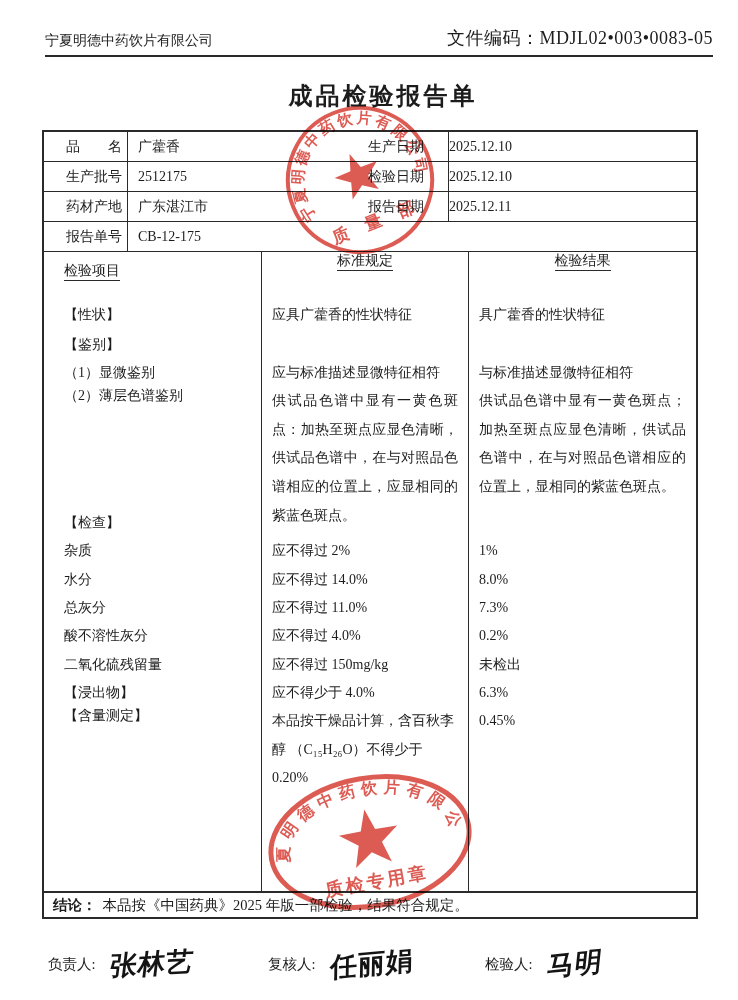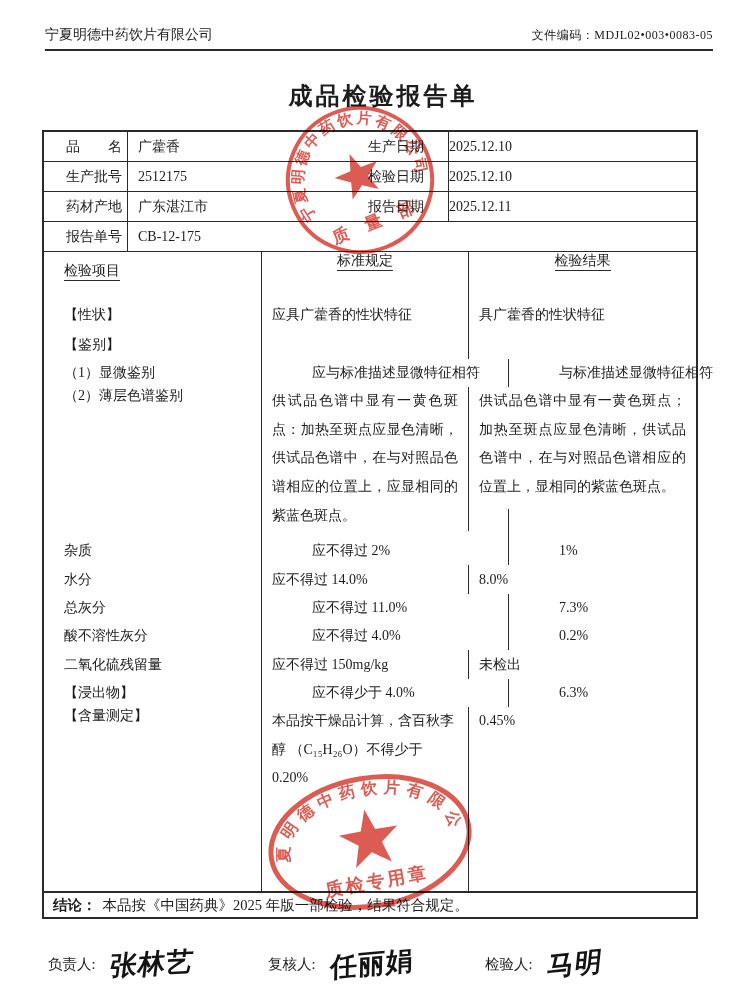--- a/index.html
+++ b/index.html
@@ -8,21 +8,21 @@
     position:relative; width:738px; height:1000px; background:#ffffff;
     font-family:"Liberation Serif","DejaVu Serif",serif; color:#1c1c1c;
     overflow:hidden;
   }
   
   .doc-header {
     position:absolute; left:45px; top:26px; width:668px;
     display:flex; justify-content:space-between; align-items:flex-end;
     border-bottom:2px solid #2a2a2a; padding-bottom:5px; font-size:14px;
   }
-  .doc-code { font-size:12px; letter-spacing:.5px; }
+  .doc-code { font-size:18px; letter-spacing:.5px; }
   
   .doc-title {
     position:absolute; left:14px; top:80px; width:100%;
     text-align:center; font-size:24px; font-weight:bold; letter-spacing:3px;
   }
   
   .tbl {
     position:absolute; left:42px; top:130px; width:656px;
     border:2px solid #2a2a2a; background:transparent; font-size:14px;
   }
@@ -40,21 +40,21 @@
   .grid3 > div:nth-child(2) { padding:0 10px;    border-right:1.5px solid #2a2a2a; }
   .grid3 > div:nth-child(3) { padding:0 10px; }
   .head-row { height:48px; }
   .head-row > div { padding-top:10px; }
   .head-row .hc { text-align:center; padding-top:10px; }
   .head-row span { border-bottom:1.5px solid #2a2a2a; padding-bottom:2px; }
 
   .b-row > div { display:flex; align-items:center; }
   .b-row.topalign > div { align-items:flex-start; }
   .para { line-height:28.7px; text-align:justify; display:block !important; }
-  .h30 {height:30px;} .h29 {height:29px;} .h28 {height:28px;gap:40px;}
+  .h30 {height:30px;} .h29 {height:29px;} .h28 {height:28px;}
   .h122 {height:122px;} .h58 {height:58px;} .h126 {height:126px;}
   .assay-cell { line-height:28.7px; display:block !important; padding-top:0; }
 
   .concl-row {
     border-top:2px solid #2a2a2a; height:26px;
     display:flex; align-items:center; padding-left:9px; font-size:14.5px;
   }
   .concl-row b { margin-right:6px; }
 
   
@@ -125,20 +125,21 @@
       <div>（1）显微鉴别</div>
       <div>应与标准描述显微特征相符</div>
       <div>与标准描述显微特征相符</div>
     </div>
     <div class="grid3 b-row topalign h122">
       <div>（2）薄层色谱鉴别</div>
       <div class="para">供试品色谱中显有一黄色斑点：加热至斑点应显色清晰，供试品色谱中，在与对照品色谱相应的位置上，应显相同的紫蓝色斑点。</div>
       <div class="para">供试品色谱中显有一黄色斑点；加热至斑点应显色清晰，供试品色谱中，在与对照品色谱相应的位置上，显相同的紫蓝色斑点。</div>
     </div>
     <div class="grid3 b-row h28">
+      <div>【检查】</div>
       <div></div>
       <div></div>
     </div>
     <div class="grid3 b-row h28">
       <div>杂质</div>
       <div>应不得过 2%</div>
       <div>1%</div>
     </div>
     <div class="grid3 b-row h29">
       <div>水分</div>

